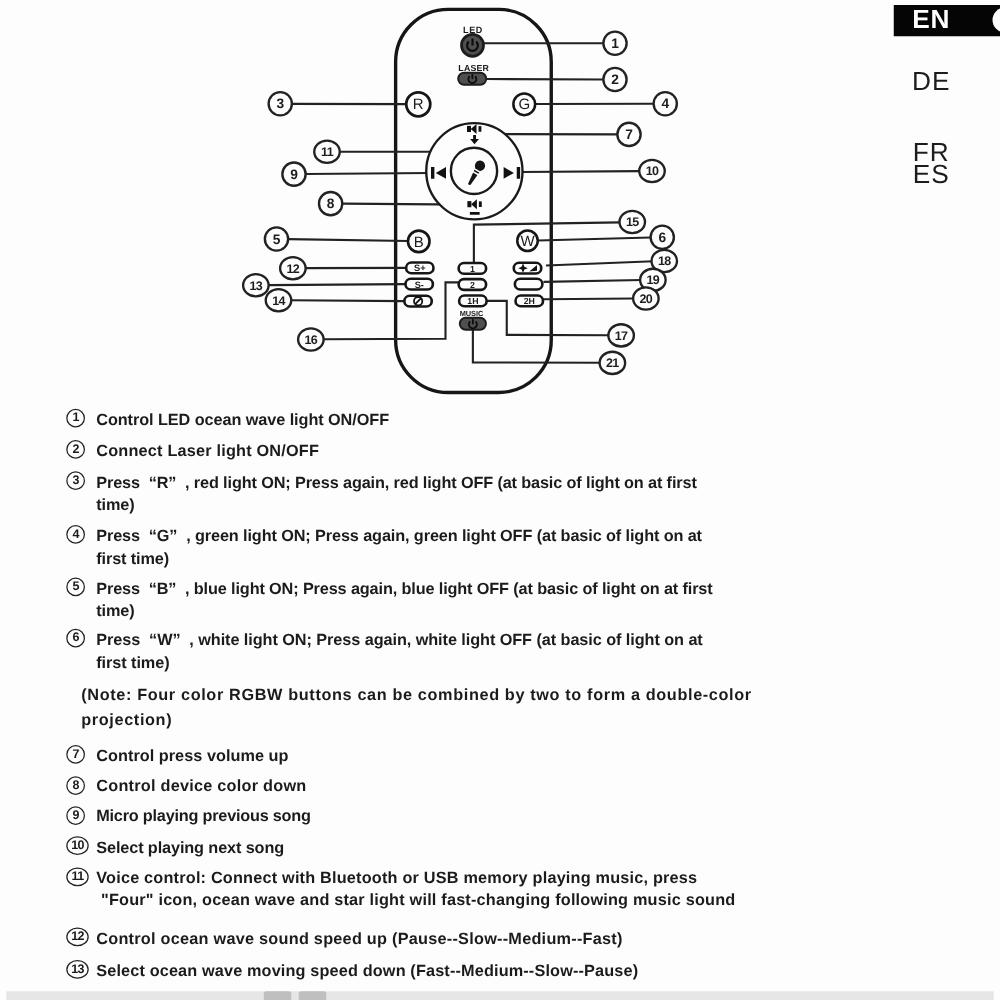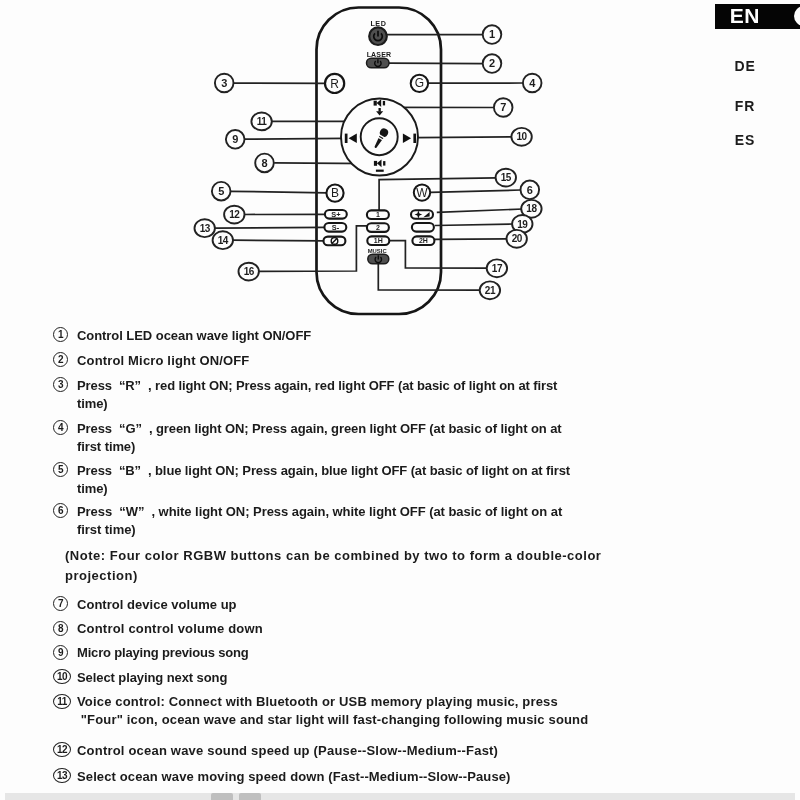--- a/index.html
+++ b/index.html
@@ -6,21 +6,21 @@
   body{width:800px;height:800px;background:#fdfdfd;overflow:hidden;position:relative;
        font-family:"Liberation Sans",sans-serif;color:#1a1a1a;}
   .page{position:absolute;inset:0;}
   svg.diagram{position:absolute;left:0;top:0;}
   
   .langbar{position:absolute;left:690px;top:0;width:110px;height:240px;}
   .lang-tab{position:absolute;left:24.8px;top:3.9px;width:85.2px;height:25px;background:#050505;
             color:#fff;font-weight:bold;font-size:21px;letter-spacing:0.5px;
             display:flex;align-items:center;justify-content:flex-start;padding-left:15px;box-sizing:border-box;}
   .tab-notch{position:absolute;right:-14px;top:2.5px;width:20px;height:20px;border-radius:50%;background:#fdfdfd;}
-  .lang{position:absolute;left:0;width:110px;text-align:center;font-size:14px;font-weight:bold;
+  .lang{position:absolute;left:0;width:110px;text-align:center;font-size:21px;font-weight:normal;
         letter-spacing:0.8px;line-height:26px;color:#1c1c1c;}
   
   .instructions{position:absolute;left:0;top:0;width:800px;height:800px;}
   .item{position:absolute;left:0;width:760px;}
   .item .itext{position:absolute;left:77px;top:0;display:block;white-space:pre-wrap;
         font-size:13px;font-weight:bold;line-height:18.2px;color:#1b1b1b;width:700px;}
   .item .inum{position:absolute;left:53px;top:0.8px;width:13.2px;height:13.2px;border:1.65px solid #222;
         border-radius:50%;display:flex;align-items:center;justify-content:center;
         font-size:10px;font-weight:bold;letter-spacing:-0.5px;color:#1b1b1b;background:#fdfdfd;}
   .item.wide .inum{width:16px;}
@@ -260,32 +260,32 @@
         </g>
   </g>
 </svg>
 
 <div class="langbar">
   <div class="lang-tab">
     <span>EN</span>
     <span class="tab-notch"></span>
   </div>
   <div class="lang" style="top:52.6px">DE</div>
-  <div class="lang" style="top:93px">FR</div>
+  <div class="lang" style="top:110px">FR</div>
   <div class="lang" style="top:127.4px">ES</div>
 </div>
 
 <div class="instructions">
   <div class="item" style="top:326.5px">
     <span class="inum">1</span>
     <span class="itext" style="letter-spacing:-0.057px">Control LED ocean wave light ON/OFF</span>
   </div>
   <div class="item" style="top:351.5px">
     <span class="inum">2</span>
-    <span class="itext" style="letter-spacing:0.162px">Control Micro light ON/OFF</span>
+    <span class="itext" style="letter-spacing:0.162px">Connect Laser light ON/OFF</span>
   </div>
   <div class="item" style="top:376.5px">
     <span class="inum">3</span>
     <span class="itext" style="letter-spacing:-0.102px">Press  “R”  , red light ON; Press again, red light OFF (at basic of light on at first
 time)</span>
   </div>
   <div class="item" style="top:419.5px">
     <span class="inum">4</span>
     <span class="itext" style="letter-spacing:-0.089px">Press  “G”  , green light ON; Press again, green light OFF (at basic of light on at
 first time)</span>
@@ -299,25 +299,25 @@
     <span class="inum">6</span>
     <span class="itext" style="letter-spacing:-0.055px">Press  “W”  , white light ON; Press again, white light OFF (at basic of light on at
 first time)</span>
   </div>
   <div class="item note" style="top:546px">
     <span class="itext" style="letter-spacing:0.511px">(Note: Four color RGBW buttons can be combined by two to form a double-color
 projection)</span>
   </div>
   <div class="item" style="top:595.5px">
     <span class="inum">7</span>
-    <span class="itext" style="letter-spacing:0.027px">Control device volume up</span>
+    <span class="itext" style="letter-spacing:0.027px">Control press volume up</span>
   </div>
   <div class="item" style="top:620px">
     <span class="inum">8</span>
-    <span class="itext" style="letter-spacing:0.197px">Control control volume down</span>
+    <span class="itext" style="letter-spacing:0.197px">Control device color down</span>
   </div>
   <div class="item" style="top:644px">
     <span class="inum">9</span>
     <span class="itext" style="letter-spacing:-0.172px">Micro playing previous song</span>
   </div>
   <div class="item wide" style="top:668.5px">
     <span class="inum">10</span>
     <span class="itext" style="letter-spacing:-0.091px">Select playing next song</span>
   </div>
   <div class="item wide" style="top:693px">

